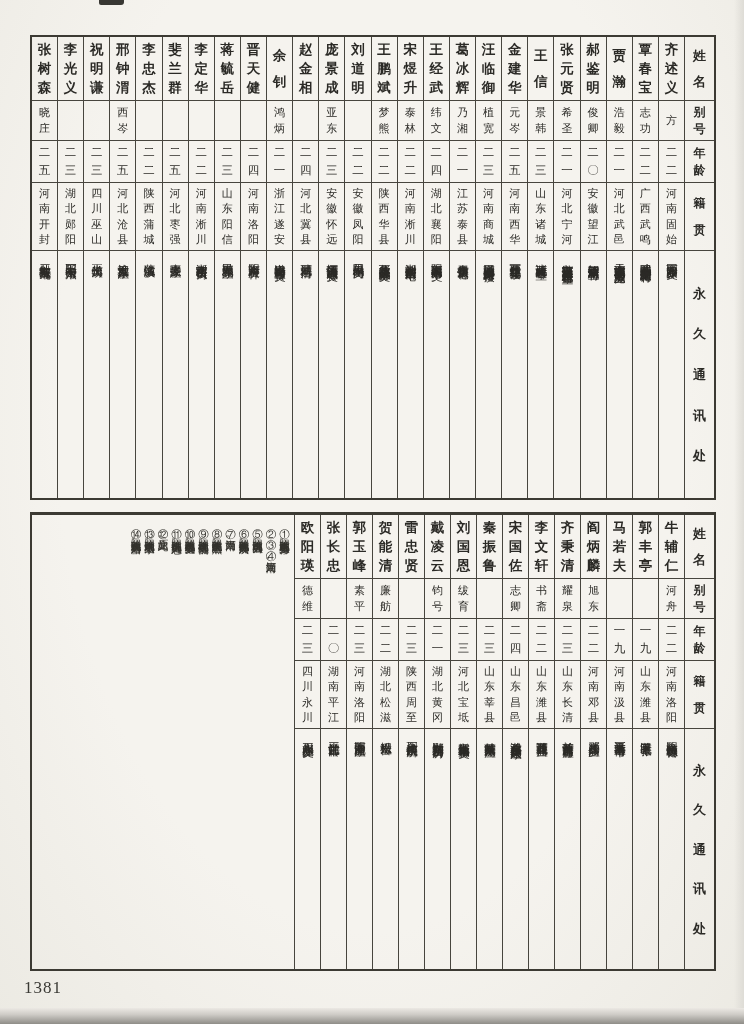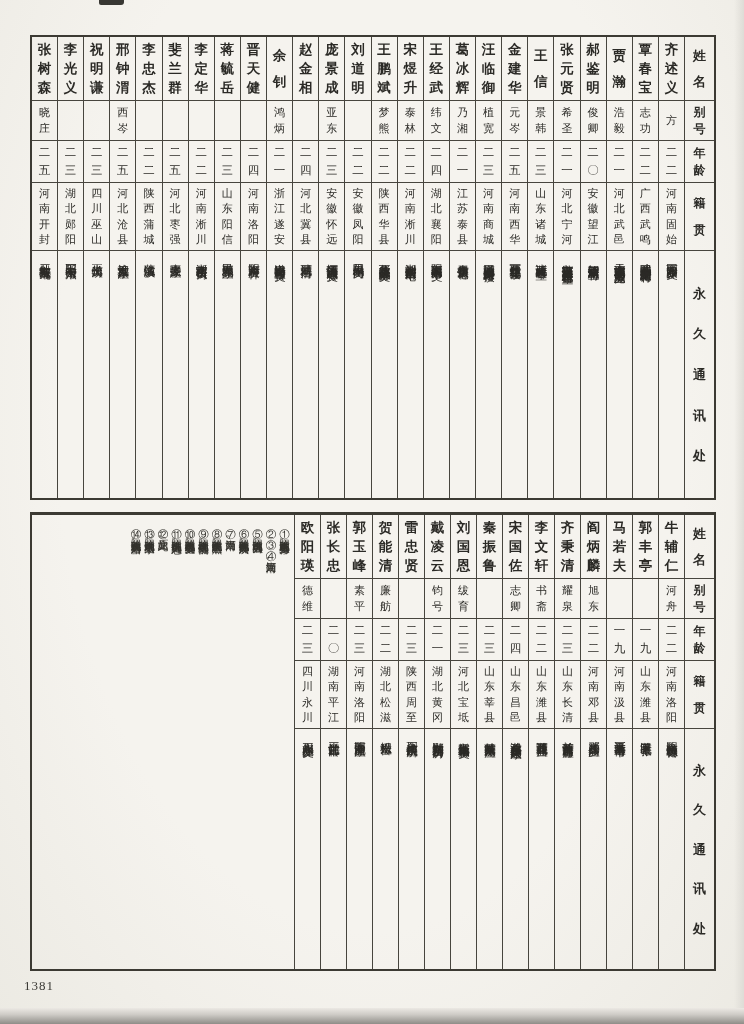--- a/index.html
+++ b/index.html
@@ -67,21 +67,21 @@
   }
   .notes-flow{
     writing-mode:vertical-rl;text-orientation:upright;
     height:100%;
     font-size:10.5px;line-height:13.5px;letter-spacing:0.5px;
     color:#33322d;
   }
   .notes-flow div{margin:0;}
   .page-number{
     position:absolute;left:24px;top:978px;
-    font-size:13px;letter-spacing:1px;color:#3a3934;
+    font-size:17px;letter-spacing:1px;color:#3a3934;
   }
   .mark-top{
     position:absolute;left:99px;top:0;width:25px;height:5px;
     background:#23221f;border-radius:0 0 3px 2px;opacity:.9;
   }
   .bottom-band{
     position:absolute;left:0;bottom:0;width:744px;height:16px;
     background:linear-gradient(#ece9e4,#cfccc7 40%,#8f8d88);
   }
   .right-shade{

